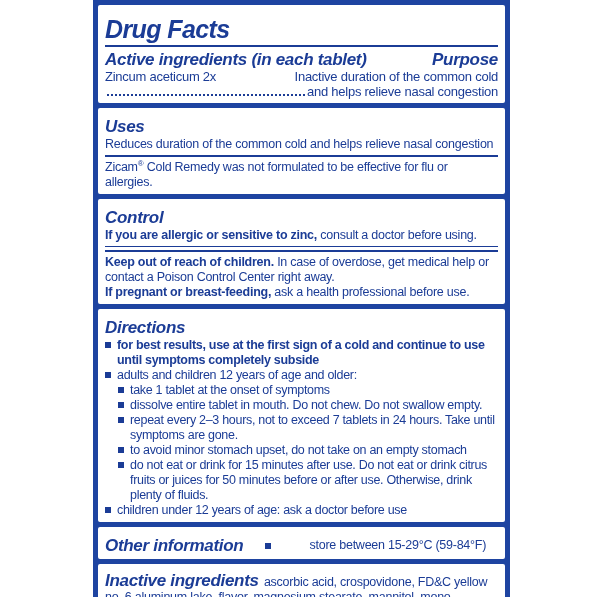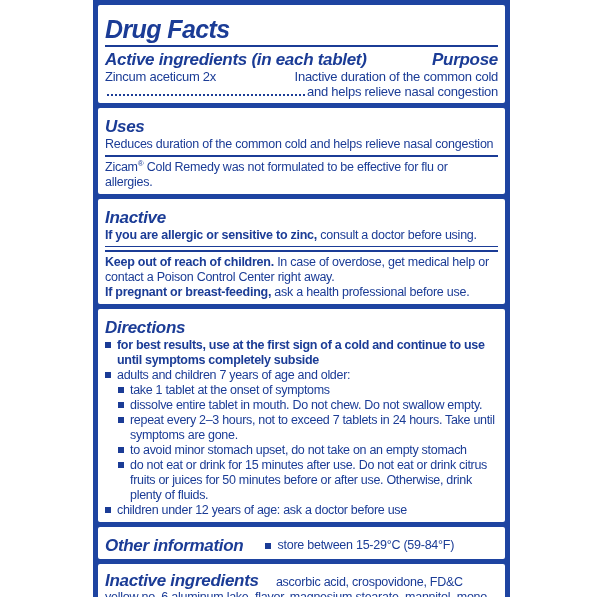--- a/index.html
+++ b/index.html
@@ -45,25 +45,25 @@
   
   .dir-item{display:flex;align-items:flex-start;font-size:12.5px;line-height:15px;letter-spacing:-0.3px;justify-content:flex-end;}
   .dir-item.lvl2{margin-left:13px;}
   .dir-item .txt{flex:1 1 auto;}
   .dir-item.bold-item .txt{font-weight:bold;}
   .bullet{width:6px;height:6px;background:var(--ink);flex:0 0 auto;margin:4px 6px 0 0;}
   
   .other-row{display:flex;align-items:center;text-align:center;}
   .other-row h2{margin:0;}
   .other-row .bullet{margin:1px 6px 0 22px;}
-  .other-row .body{letter-spacing:-0.25px;}
+  .other-row .body{letter-spacing:-0.25px;margin-left:32px;}
   
   .inline-h{
     font-size:17px;font-weight:bold;font-style:italic;letter-spacing:-0.3px;
-    margin-right:14px;
+    margin-right:2px;
   }
 </style>
 </head>
 <body>
 
 <div class="panel">
 
   <section class="box">
     <h1 class="df-title">Drug Facts</h1>
     <div class="rule-thick"></div>
@@ -83,37 +83,37 @@
   </section>
 
   <section class="box">
     <h2>Uses</h2>
     <p>Reduces duration of the common cold and helps relieve nasal congestion</p>
     <div class="rule"></div>
     <p><span>Zicam</span><sup>®</sup><span> Cold Remedy was not formulated to be effective for flu or allergies.</span></p>
   </section>
 
   <section class="box">
-    <h2>Inactive</h2>
+    <h2>Control</h2>
     <p><b>If you are allergic or sensitive to zinc,</b><span> consult a doctor before using.</span></p>
     <div class="rule"></div>
     <div class="rule"></div>
     <p><b>Keep out of reach of children.</b><span> In case of overdose, get medical help or contact a Poison Control Center right away.</span></p>
     <p><b>If pregnant or breast-feeding,</b><span> ask a health professional before use.</span></p>
   </section>
 
   <section class="box">
     <h2>Directions</h2>
     <div class="dir-item lvl1 bold-item">
       <span class="bullet"></span>
       <span class="txt">for best results, use at the first sign of a cold and continue to use until symptoms completely subside</span>
     </div>
     <div class="dir-item lvl1">
       <span class="bullet"></span>
-      <span class="txt">adults and children 7 years of age and older:</span>
+      <span class="txt">adults and children 12 years of age and older:</span>
     </div>
     <div class="dir-item lvl2">
       <span class="bullet"></span>
       <span class="txt">take 1 tablet at the onset of symptoms</span>
     </div>
     <div class="dir-item lvl2">
       <span class="bullet"></span>
       <span class="txt">dissolve entire tablet in mouth. Do not chew. Do not swallow empty.</span>
     </div>
     <div class="dir-item lvl2">

